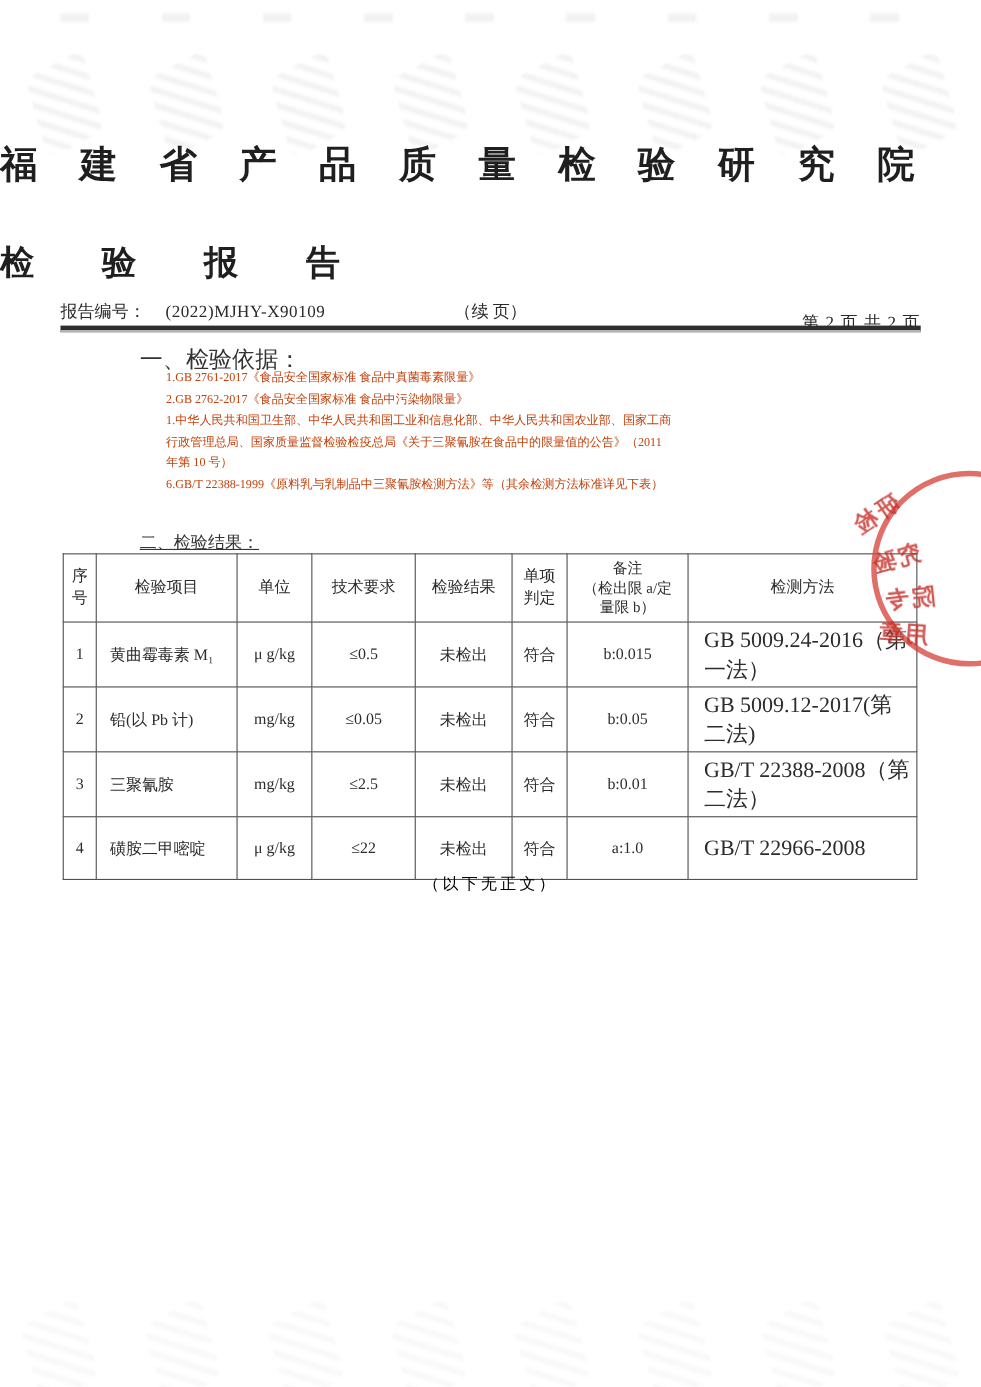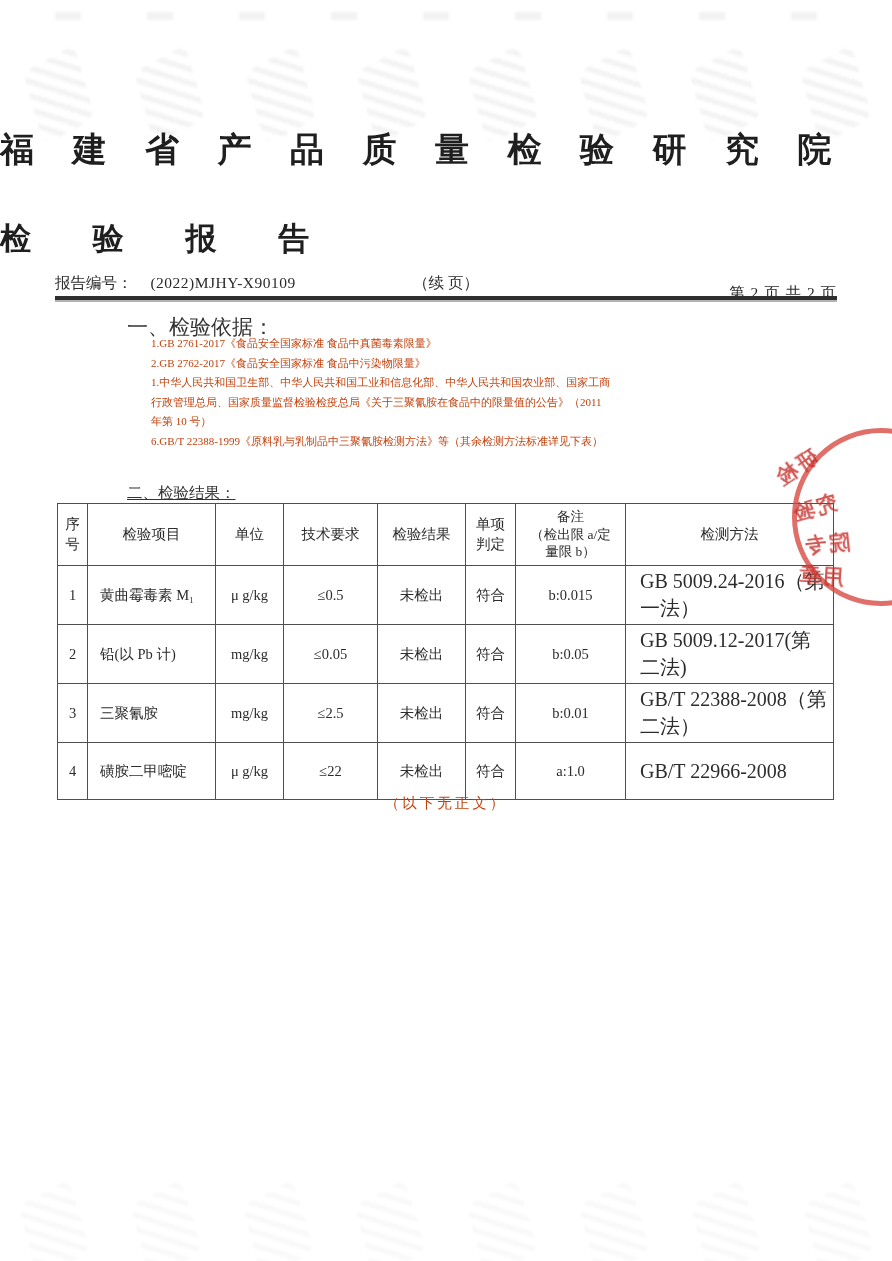--- a/index.html
+++ b/index.html
@@ -62,21 +62,21 @@
     vertical-align:middle; padding:2px 4px; color:#2c2c2c; overflow:hidden;
   }
   .results thead tr { height:62px; }
   .results tbody tr { height:57px; }
   .results th { font-weight:normal; white-space:pre-line; line-height:1.35; }
   .results th.remark { font-size:13.5px; line-height:1.3; }
   .results td.col-1 { text-align:left; padding-left:12px; }
   .results td.col-7 { text-align:left; padding-left:14px; font-size:20px; }
   .footer-note {
     position:absolute; top:794px; left:0; right:0; text-align:center;
-    font-size:14.5px; letter-spacing:3px; color:#c2410c;
+    font-size:14.5px; letter-spacing:3px; color:#000000;
   }
   
   .stamp { position:absolute; left:758px; top:420px; width:134px; height:190px; }
   .stamp-ring {
     position:absolute; left:34px; top:8px; width:168px; height:168px;
     border:5px solid rgba(214,70,62,0.78); border-radius:50%;
     filter:blur(0.4px);
   }
   .stamp-frag {
     position:absolute; font-weight:bold; color:rgba(198,48,42,0.8);

